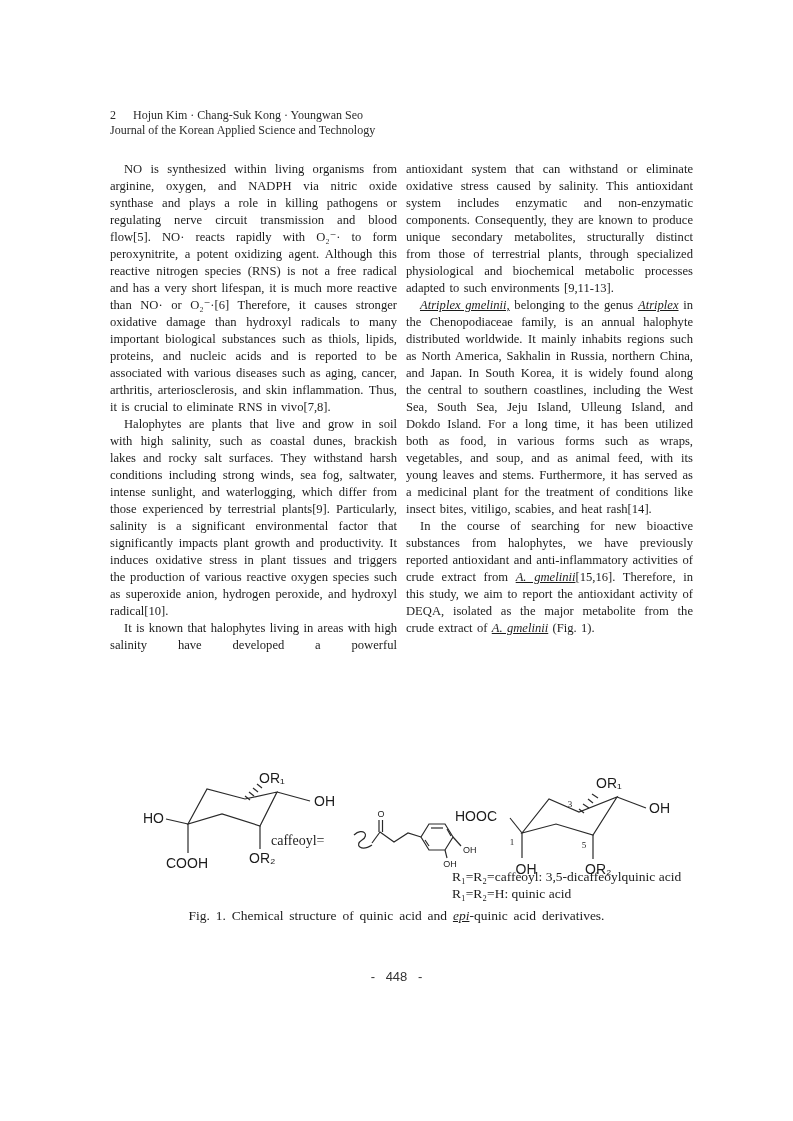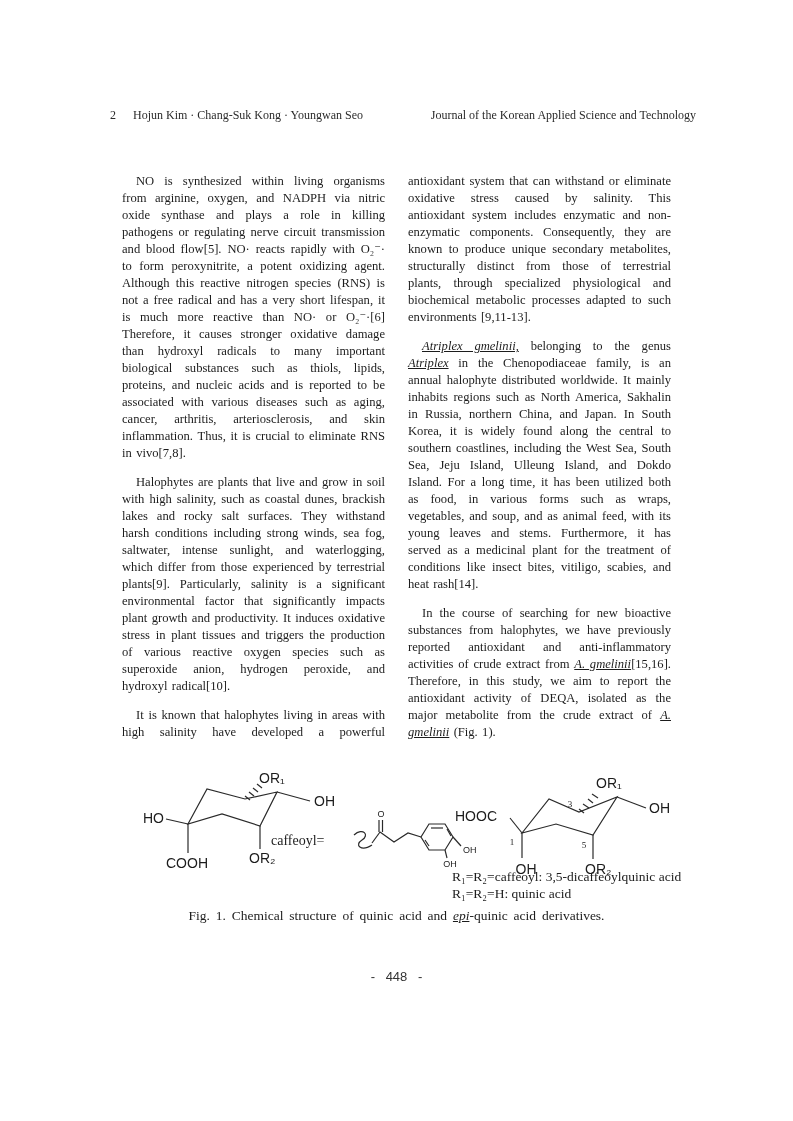--- a/index.html
+++ b/index.html
@@ -1,26 +1,26 @@
 <!DOCTYPE html>
 <html><head>
 <meta charset="utf-8">
 <style>
   html,body{margin:0;padding:0;background:#fff;}
   #page{position:relative;width:793px;height:1121px;background:#ffffff;overflow:hidden;
         font-family:"Liberation Serif","DejaVu Serif",serif;color:#1c1c1c;}
   .hdr{position:absolute;left:110px;top:108px;width:586px;display:flex;
-       justify-content:space-between;font-size:12px;color:#2a2a2a;}
+       justify-content:space-between;font-size:12px;color:#2a2a2a;flex-direction:column;}
   .hdr .pg{margin-right:14px;}
   .col{position:absolute;top:161px;width:287px;font-size:12.6px;line-height:17px;
        text-align:justify;word-spacing:1.2px;}
-  .col p{margin:12px;text-indent:14px;}
+  .col p{margin:0;text-indent:14px;}
   .col p.noindent{text-indent:0;}
   .col p.cont{text-align-last:justify;}
-  #colL{left:110px;} #colR{left:396px;}
+  #colL{left:110px;} #colR{left:406px;}
   svg text{font-family:"Liberation Sans","DejaVu Sans",sans-serif;font-size:14px;fill:#1c1c1c;}
   svg text.ser{font-family:"Liberation Serif","DejaVu Serif",serif;}
   svg text.sm{font-size:9px;}
   svg line,svg path,svg polygon,svg polyline{stroke:#2a2a2a;stroke-width:1.2;fill:none;}
   .defs{position:absolute;top:869px;font-size:13.5px;line-height:16.5px;white-space:nowrap;}
   #defsL{left:123px;} #defsR{left:452px;}
   .figcap{position:absolute;left:0;top:908px;width:793px;text-align:center;
           font-size:13.5px;word-spacing:2.5px;}
   .pageno{position:absolute;left:0;top:969px;width:793px;text-align:center;
           font-size:13px;font-family:"Liberation Sans","DejaVu Sans",sans-serif;

